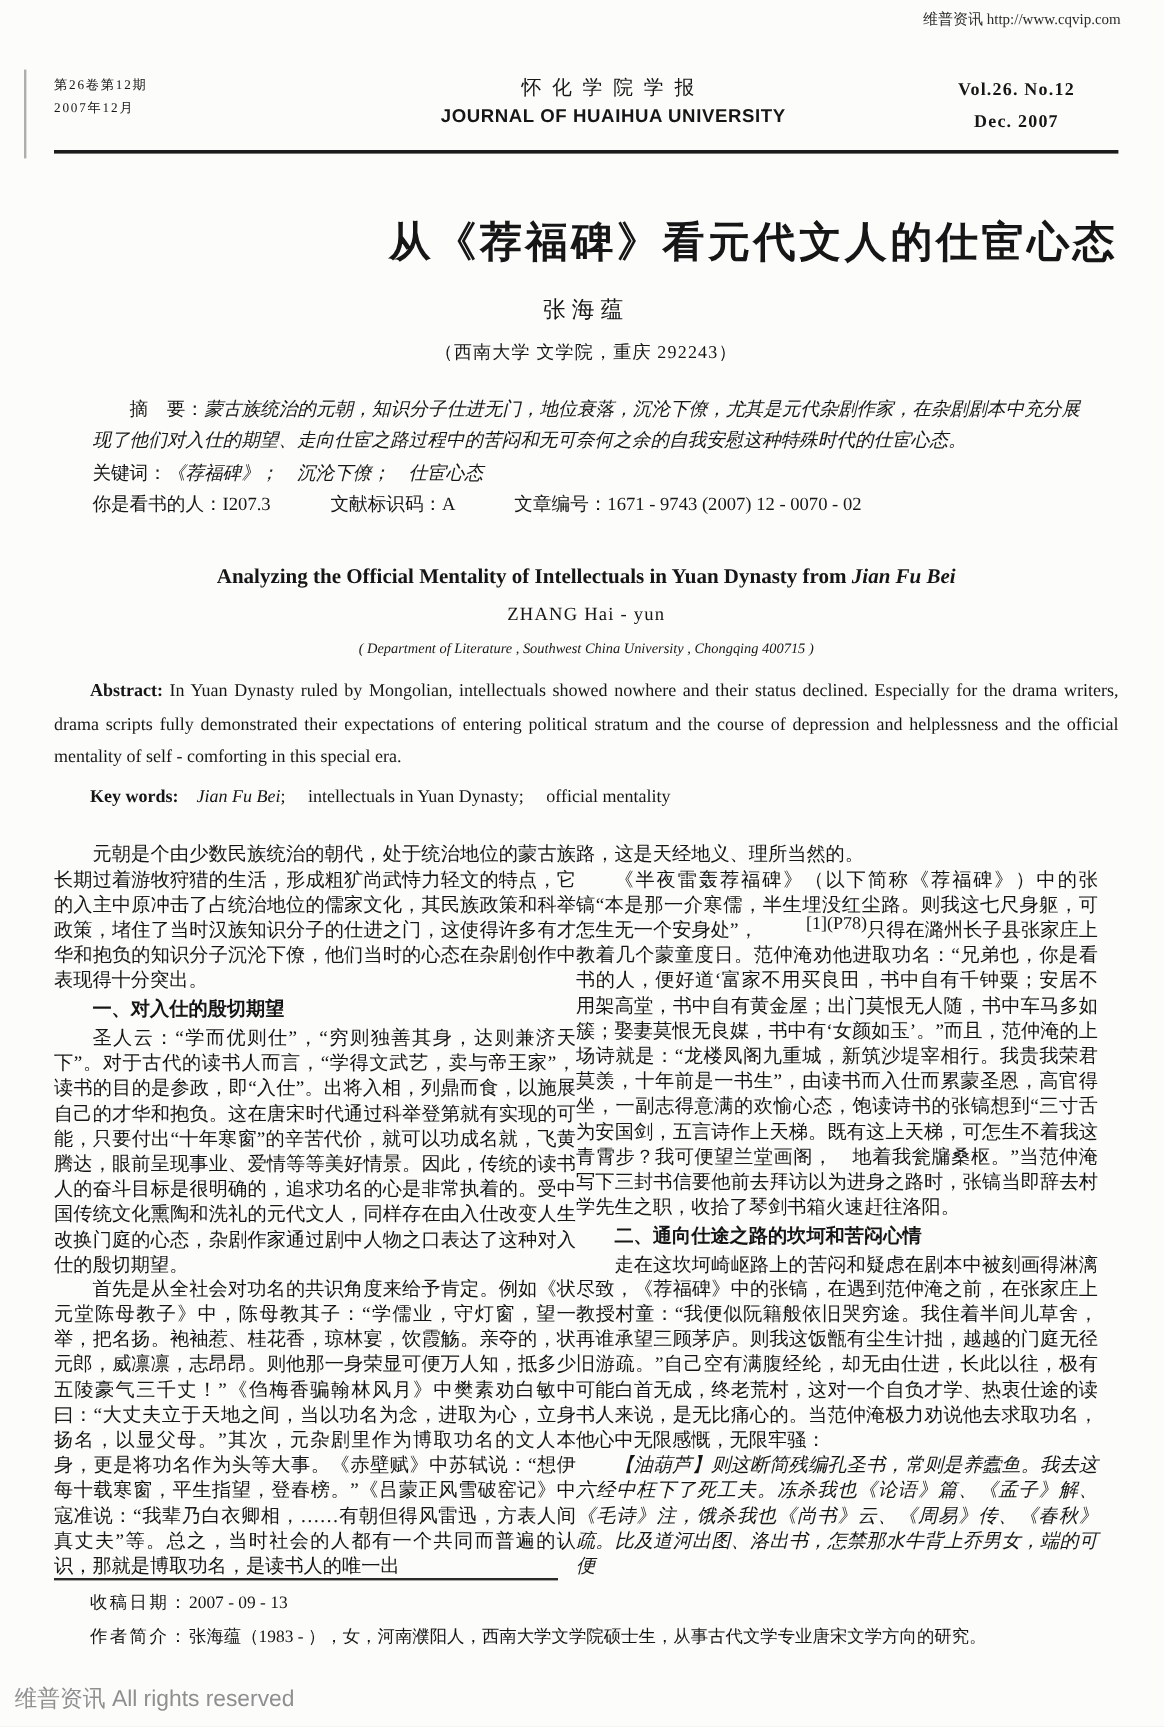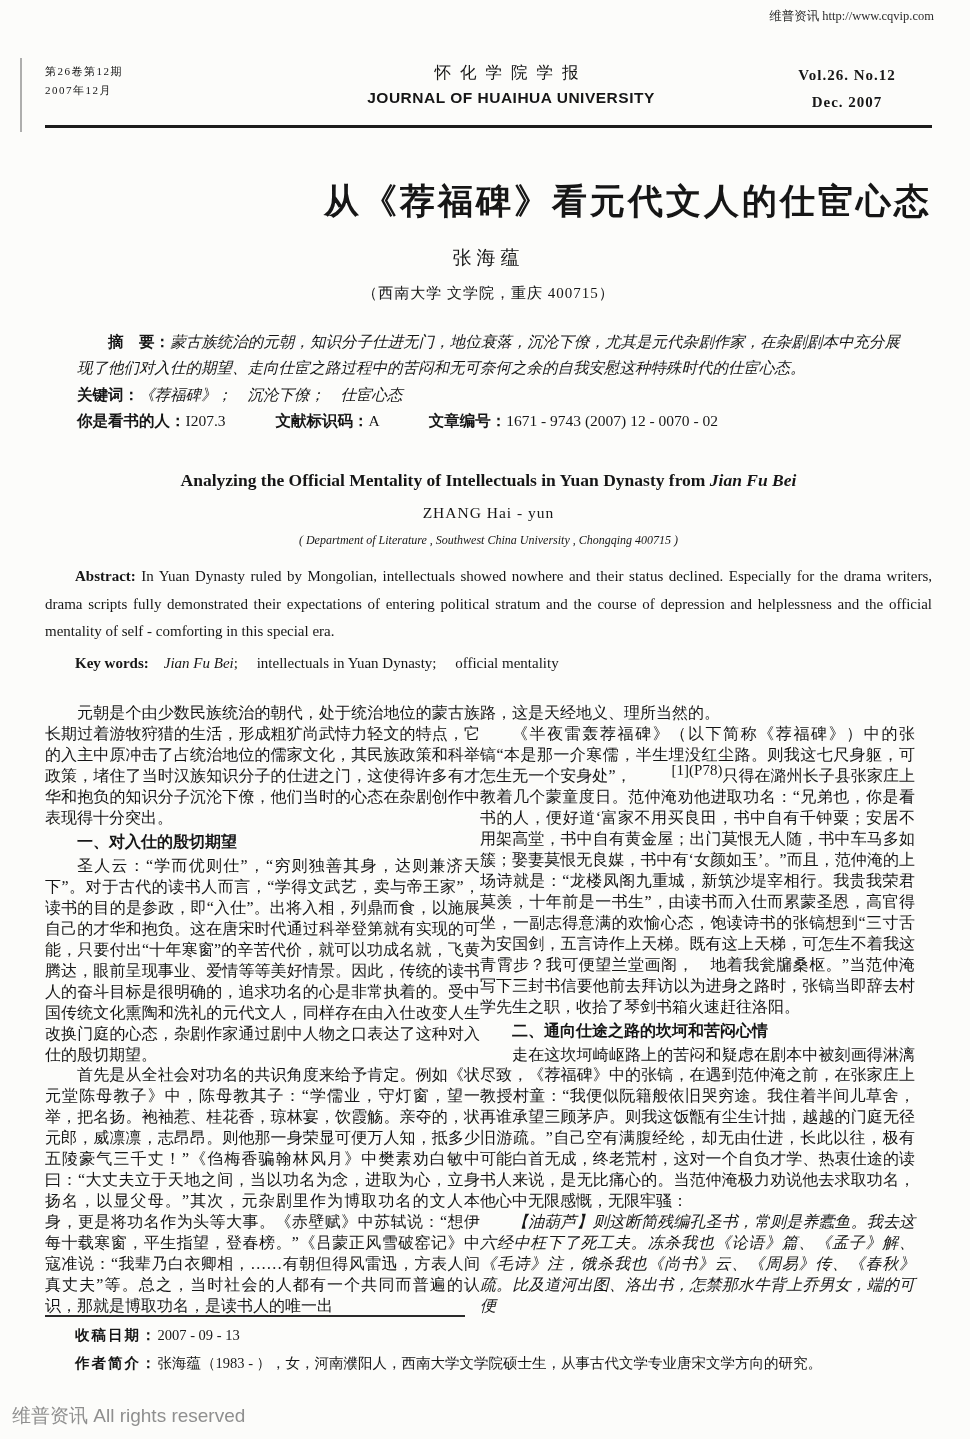--- a/index.html
+++ b/index.html
@@ -23,21 +23,21 @@
   .h-right{width:170px;text-align:center;font-weight:bold;font-size:15px;line-height:1.8;letter-spacing:1px;}
   .rule{border-top:3px solid #1c1c1c;margin-top:9px;}
 
   .title{text-align:right;font-size:35px;font-weight:bold;letter-spacing:3px;margin:50px 0 0 0;}
   .author{text-align:center;font-size:19px;letter-spacing:5px;margin-top:20px;}
   .affil{text-align:center;font-size:15px;margin-top:13px;letter-spacing:1px;}
 
   .cn-abstract{margin:26px 32px 0 32px;font-size:15.5px;line-height:1.7;}
   .cn-abstract p{margin:0;text-align:justify;}
   .cn-abstract .lead{text-indent:2em;font-style:italic;}
-  .lbl{font-family:"Liberation Sans","DejaVu Sans",sans-serif;font-weight:bold;font-style:normal;}
+  .lbl{font-family:"Liberation Sans","DejaVu Sans",sans-serif;font-weight:normal;font-style:normal;}
   .kw-line{margin-top:3px;font-style:italic;}
   .clc-line{margin-top:5px;}
   .gap{margin-left:46px;}
 
   .en-block{margin-top:36px;}
   .en-title{text-align:center;font-weight:bold;font-size:17.5px;}
   .en-author{text-align:center;font-size:15.5px;margin-top:13px;letter-spacing:1px;}
   .en-affil{text-align:center;font-style:italic;font-size:12px;margin-top:11px;}
   .en-abs{text-align:justify;font-size:15px;line-height:1.82;margin:15px 0 0 0;text-indent:2em;}
   .en-kw{font-size:15px;margin:9px 0 0 0;text-indent:2em;}
@@ -77,21 +77,21 @@
     </div>
     <div class="h-right">
       <div>Vol.26. No.12</div>
       <div>Dec. 2007</div>
     </div>
   </header>
   <div class="rule"></div>
 
   <h1 class="title">从《荐福碑》看元代文人的仕宦心态</h1>
   <div class="author">张海蕴</div>
-  <div class="affil">（西南大学 文学院，重庆 400715）</div>
+  <div class="affil">（西南大学 文学院，重庆 292243）</div>
 
   <section class="cn-abstract">
     <p class="lead"><b class="lbl">摘　要：</b><span>蒙古族统治的元朝，知识分子仕进无门，地位衰落，沉沦下僚，尤其是元代杂剧作家，在杂剧剧本中充分展现了他们对入仕的期望、走向仕宦之路过程中的苦闷和无可奈何之余的自我安慰这种特殊时代的仕宦心态。</span></p>
     <p class="kw-line"><b class="lbl">关键词：</b><span>《荐福碑》；　沉沦下僚；　仕宦心态</span></p>
     <p class="clc-line">
       <b class="lbl">你是看书的人：</b><span>I207.3</span>
       <b class="lbl gap">文献标识码：</b><span>A</span>
       <b class="lbl gap">文章编号：</b><span>1671 - 9743 (2007) 12 - 0070 - 02</span>
     </p>
   </section>

